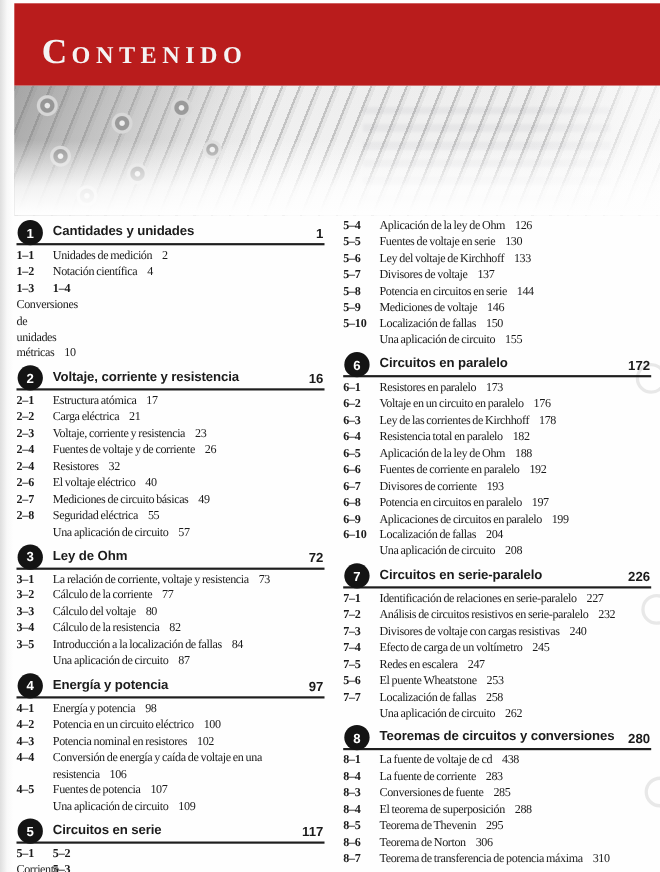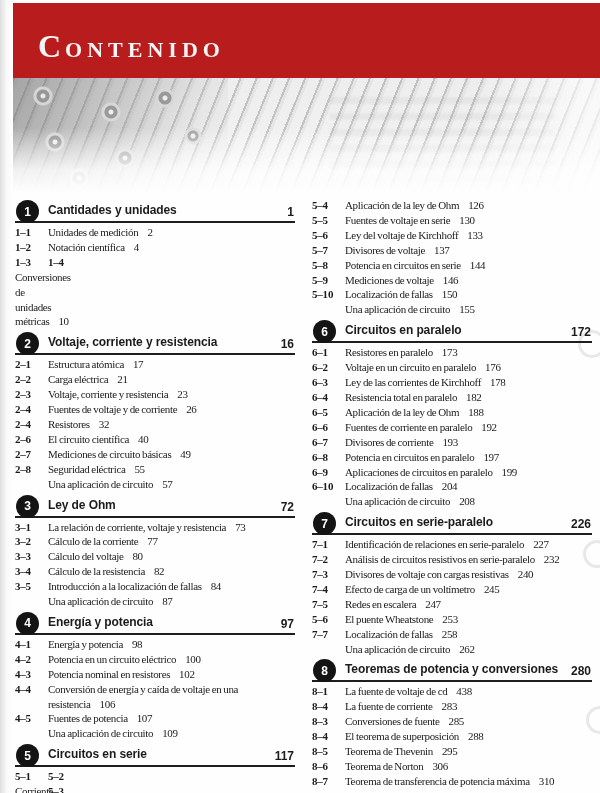--- a/index.html
+++ b/index.html
@@ -142,21 +142,21 @@
           <div class="sec-text"><span class="sec-title">Estructura atómica</span><span class="sec-page">17</span></div>
           <div class="sec-num">2–2</div>
           <div class="sec-text"><span class="sec-title">Carga eléctrica</span><span class="sec-page">21</span></div>
           <div class="sec-num">2–3</div>
           <div class="sec-text"><span class="sec-title">Voltaje, corriente y resistencia</span><span class="sec-page">23</span></div>
           <div class="sec-num">2–4</div>
           <div class="sec-text"><span class="sec-title">Fuentes de voltaje y de corriente</span><span class="sec-page">26</span></div>
           <div class="sec-num">2–4</div>
           <div class="sec-text"><span class="sec-title">Resistores</span><span class="sec-page">32</span></div>
           <div class="sec-num">2–6</div>
-          <div class="sec-text"><span class="sec-title">El circuito científica</span><span class="sec-page">40</span></div>
+          <div class="sec-text"><span class="sec-title">El voltaje eléctrico</span><span class="sec-page">40</span></div>
           <div class="sec-num">2–7</div>
           <div class="sec-text"><span class="sec-title">Mediciones de circuito básicas</span><span class="sec-page">49</span></div>
           <div class="sec-num">2–8</div>
           <div class="sec-text"><span class="sec-title">Seguridad eléctrica</span><span class="sec-page">55</span></div>
           <div class="sec-num"></div>
           <div class="sec-text"><span class="sec-title">Una aplicación de circuito</span><span class="sec-page">57</span></div>
         </div>
       </section>
       <section class="chapter">
         <div class="chapter-header"><span class="badge">
@@ -278,21 +278,21 @@
           <div class="sec-text"><span class="sec-title">El puente Wheatstone</span><span class="sec-page">253</span></div>
           <div class="sec-num">7–7</div>
           <div class="sec-text"><span class="sec-title">Localización de fallas</span><span class="sec-page">258</span></div>
           <div class="sec-num"></div>
           <div class="sec-text"><span class="sec-title">Una aplicación de circuito</span><span class="sec-page">262</span></div>
         </div>
       </section>
       <section class="chapter">
         <div class="chapter-header"><span class="badge">
             <span>8</span>
-          </span><span class="ch-title">Teoremas de potencia y conversiones</span><span class="ch-page">280</span></div>
+          </span><span class="ch-title">Teoremas de circuitos y conversiones</span><span class="ch-page">280</span></div>
         <div class="sections">
           <div class="sec-num">8–1</div>
           <div class="sec-text"><span class="sec-title">La fuente de voltaje de cd</span><span class="sec-page">438</span></div>
           <div class="sec-num">8–4</div>
           <div class="sec-text"><span class="sec-title">La fuente de corriente</span><span class="sec-page">283</span></div>
           <div class="sec-num">8–3</div>
           <div class="sec-text"><span class="sec-title">Conversiones de fuente</span><span class="sec-page">285</span></div>
           <div class="sec-num">8–4</div>
           <div class="sec-text"><span class="sec-title">El teorema de superposición</span><span class="sec-page">288</span></div>
           <div class="sec-num">8–5</div>

